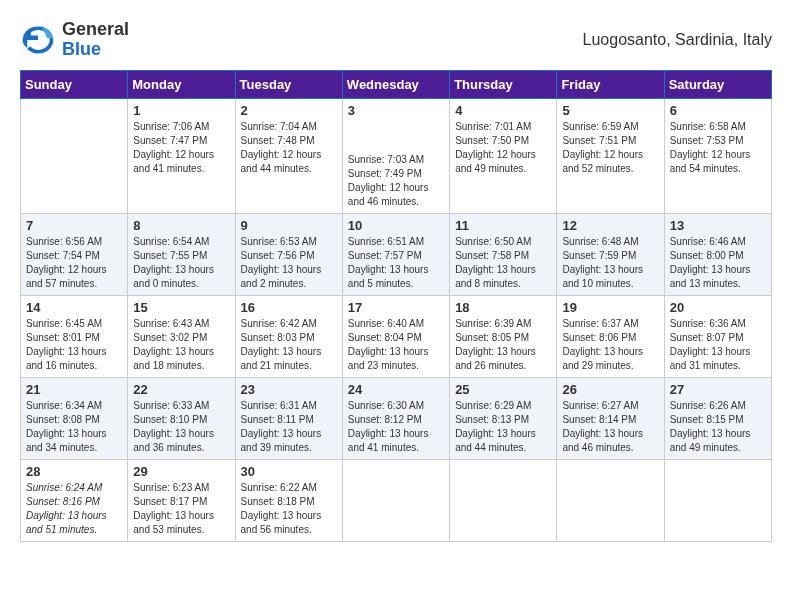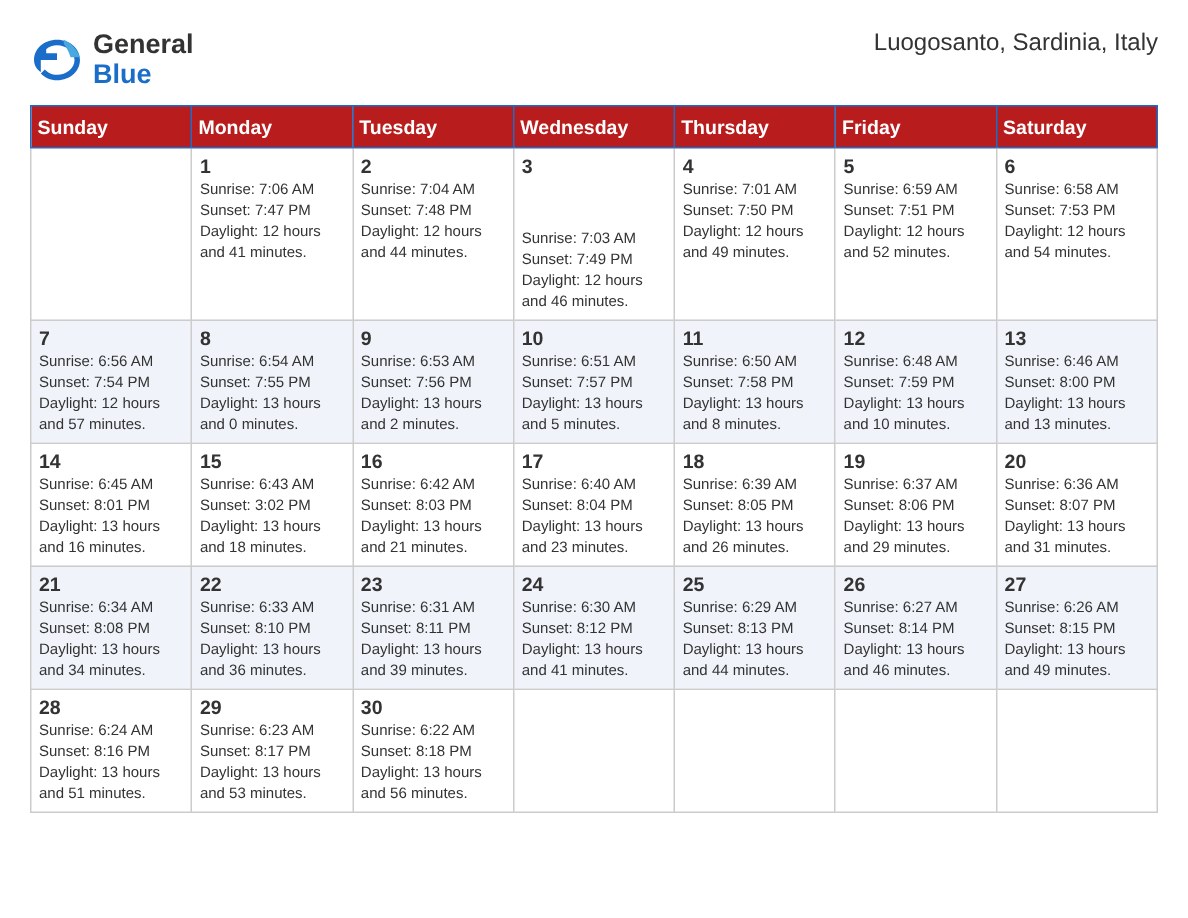--- a/index.html
+++ b/index.html
@@ -6,21 +6,21 @@
     body {
       font-family: Arial, sans-serif;
       background: #fff;
       width: 792px;
       min-height: 612px;
       padding: 20px;
     }
     .header-area {
       display: flex;
       justify-content: space-between;
-      align-items: flex-start;
+      align-items: center;
       margin-bottom: 10px;
     }
     .logo {
       display: flex;
       align-items: center;
       gap: 6px;
     }
     .logo-text {
       display: flex;
       flex-direction: column;
@@ -86,21 +86,21 @@
     }
     .empty-cell {
       background: #f9f9f9;
     }
     tr:nth-child(even) td {
       background: #f0f4fa;
     }
     tr:nth-child(odd) td {
       background: #fff;
     }
-    thead tr th { background: #b91c1c; }
+    thead tr th { background: #4c1d95; }
   </style>
 </head>
 <body>
 
 <div class="header-area">
   <div class="logo">
     <svg class="logo-icon" viewBox="0 0 40 40" xmlns="http://www.w3.org/2000/svg">
       <path d="M20 5 C10 5 3 12 3 20 C3 24 5 27 8 29 L8 20 L20 20 L20 15 L12 15 L12 12 C14 10 17 9 20 9 C27 9 33 14 33 20 C33 26 27 31 20 31 C16 31 13 29 11 27 L8 30 C11 33 15 35 20 35 C30 35 37 28 37 20 C37 12 30 5 20 5 Z" fill="#1a6dc8"></path>
       <path d="M25 5 C30 7 35 12 37 18 L30 18 C29 14 27 11 25 8 Z" fill="#4aa8e0"></path>
     </svg>
@@ -294,21 +294,21 @@
         <td>
           <div class="day-number">27</div>
           <div class="day-info" style="white-space: pre-line;">Sunrise: 6:26 AM
 Sunset: 8:15 PM
 Daylight: 13 hours and 49 minutes.</div>
         </td>
       </tr>
       <tr>
         <td>
           <div class="day-number">28</div>
-          <div class="day-info" style="white-space: pre-line;">Sunrise: 6:24 AM
+          <div class="day-info" style="white-space: pre-line; font-style: italic;">Sunrise: 6:24 AM
 Sunset: 8:16 PM
 Daylight: 13 hours and 51 minutes.</div>
         </td>
         <td>
           <div class="day-number">29</div>
           <div class="day-info" style="white-space: pre-line;">Sunrise: 6:23 AM
 Sunset: 8:17 PM
 Daylight: 13 hours and 53 minutes.</div>
         </td>
         <td>

